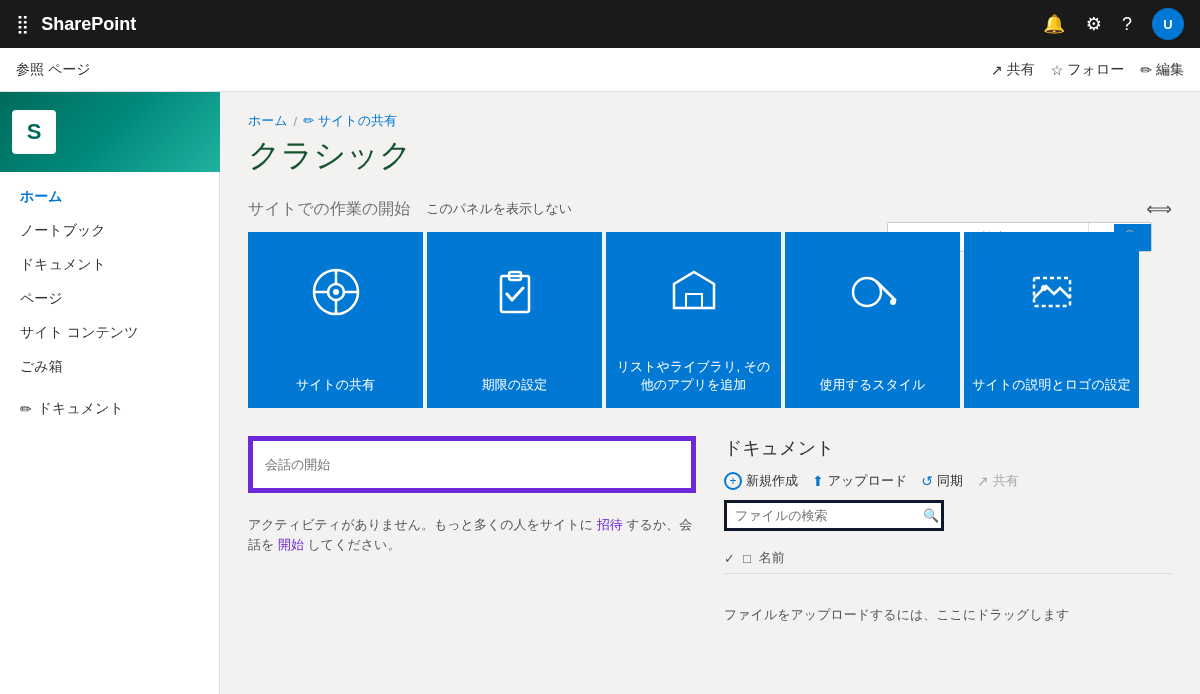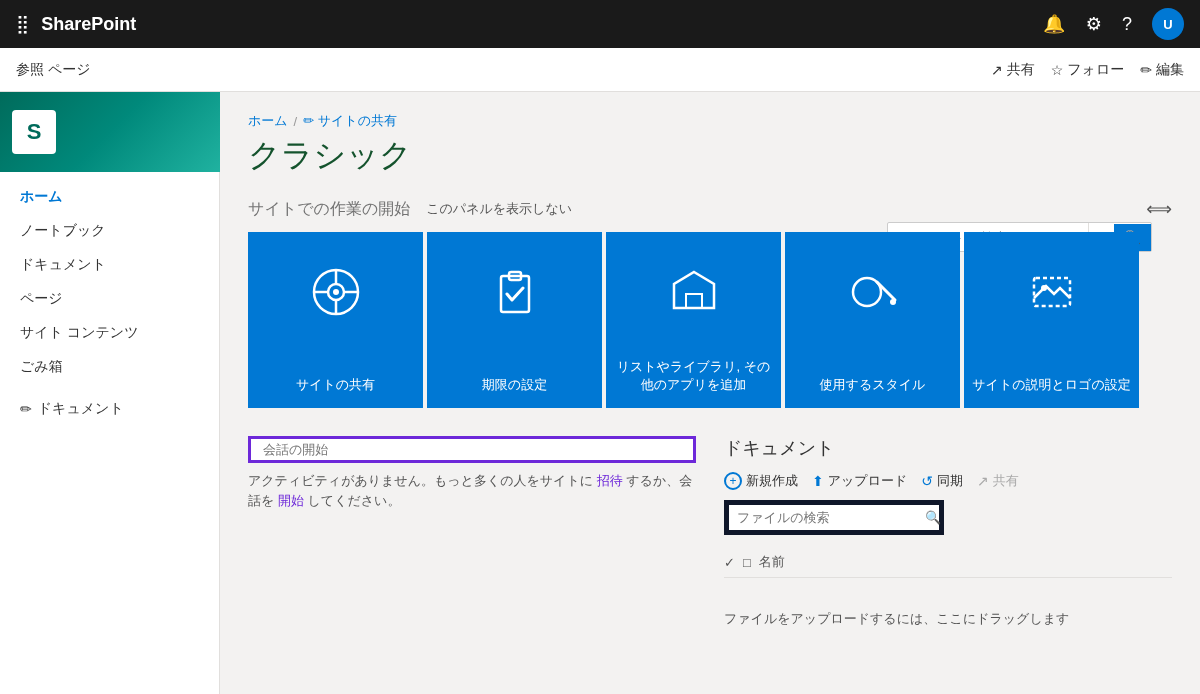--- a/index.html
+++ b/index.html
@@ -173,48 +173,48 @@
 
     
     #bottom-row { display: flex; gap: 28px; }
     #newsfeed-section { flex: 1; }
     #documents-section { flex: 1; }
 
     #section-title { font-size: 18px; color: #333; font-weight: 400; margin-bottom: 12px; }
 
     #newsfeed-input {
       width: 100%;
-      padding: 3px 12px;
-      border: 3px solid #6d28d9;
+      padding: 16px 12px;
+      border: 5px solid #6d28d9;
       background: #fff;
       font-size: 13px;
       color: #999;
       cursor: text;
       outline: none;
-      margin-bottom: 8px;
+      margin-bottom: 22px;
     }
     #newsfeed-message { font-size: 13px; color: #555; line-height: 1.5; }
     #newsfeed-message a { color: #6d28d9; text-decoration: none; }
 
     
     #doc-toolbar { display: flex; align-items: center; gap: 14px; margin-bottom: 10px; flex-wrap: wrap; }
     .doc-action { display: flex; align-items: center; gap: 4px; font-size: 13px; cursor: pointer; color: #333; }
     .doc-action.disabled { color: #aaa; cursor: default; }
     .doc-action .icon-circle {
       width: 18px; height: 18px; border-radius: 50%; border: 2px solid #0078d4;
       display: flex; align-items: center; justify-content: center; color: #0078d4; font-size: 12px;
     }
     .doc-action .icon-upload { color: #0078d4; font-size: 14px; }
     .doc-action .icon-sync { color: #0078d4; font-size: 14px; }
     .doc-action .icon-share { color: #aaa; font-size: 14px; }
 
     #doc-search {
       display: flex;
       align-items: center;
-      border: 5px solid #0f172a;
+      border: 3px solid #0f172a;
       background: #fff;
       margin-bottom: 12px;
       width: 220px;
     }
     #doc-search input {
       border: none; outline: none; padding: 5px 8px; font-size: 13px; width: 190px;
     }
     #doc-search .search-icon { padding: 5px 6px; color: #555; font-size: 13px; }
 
     #doc-list-header {

